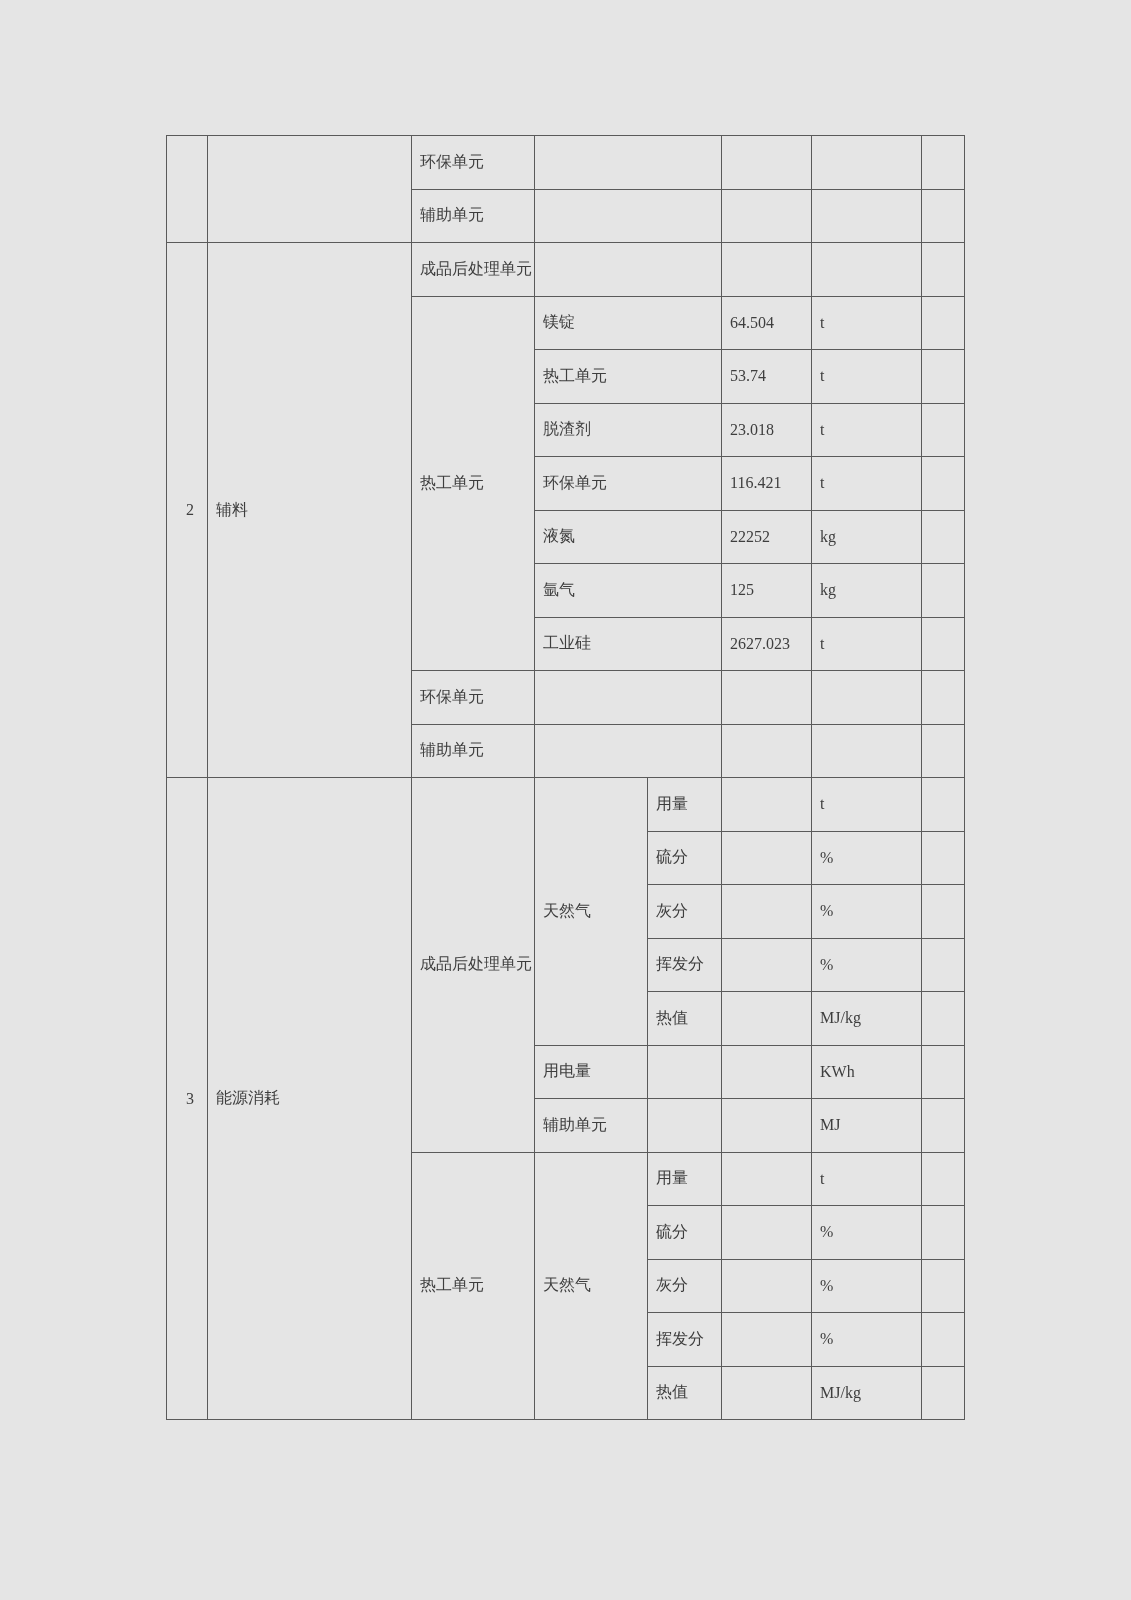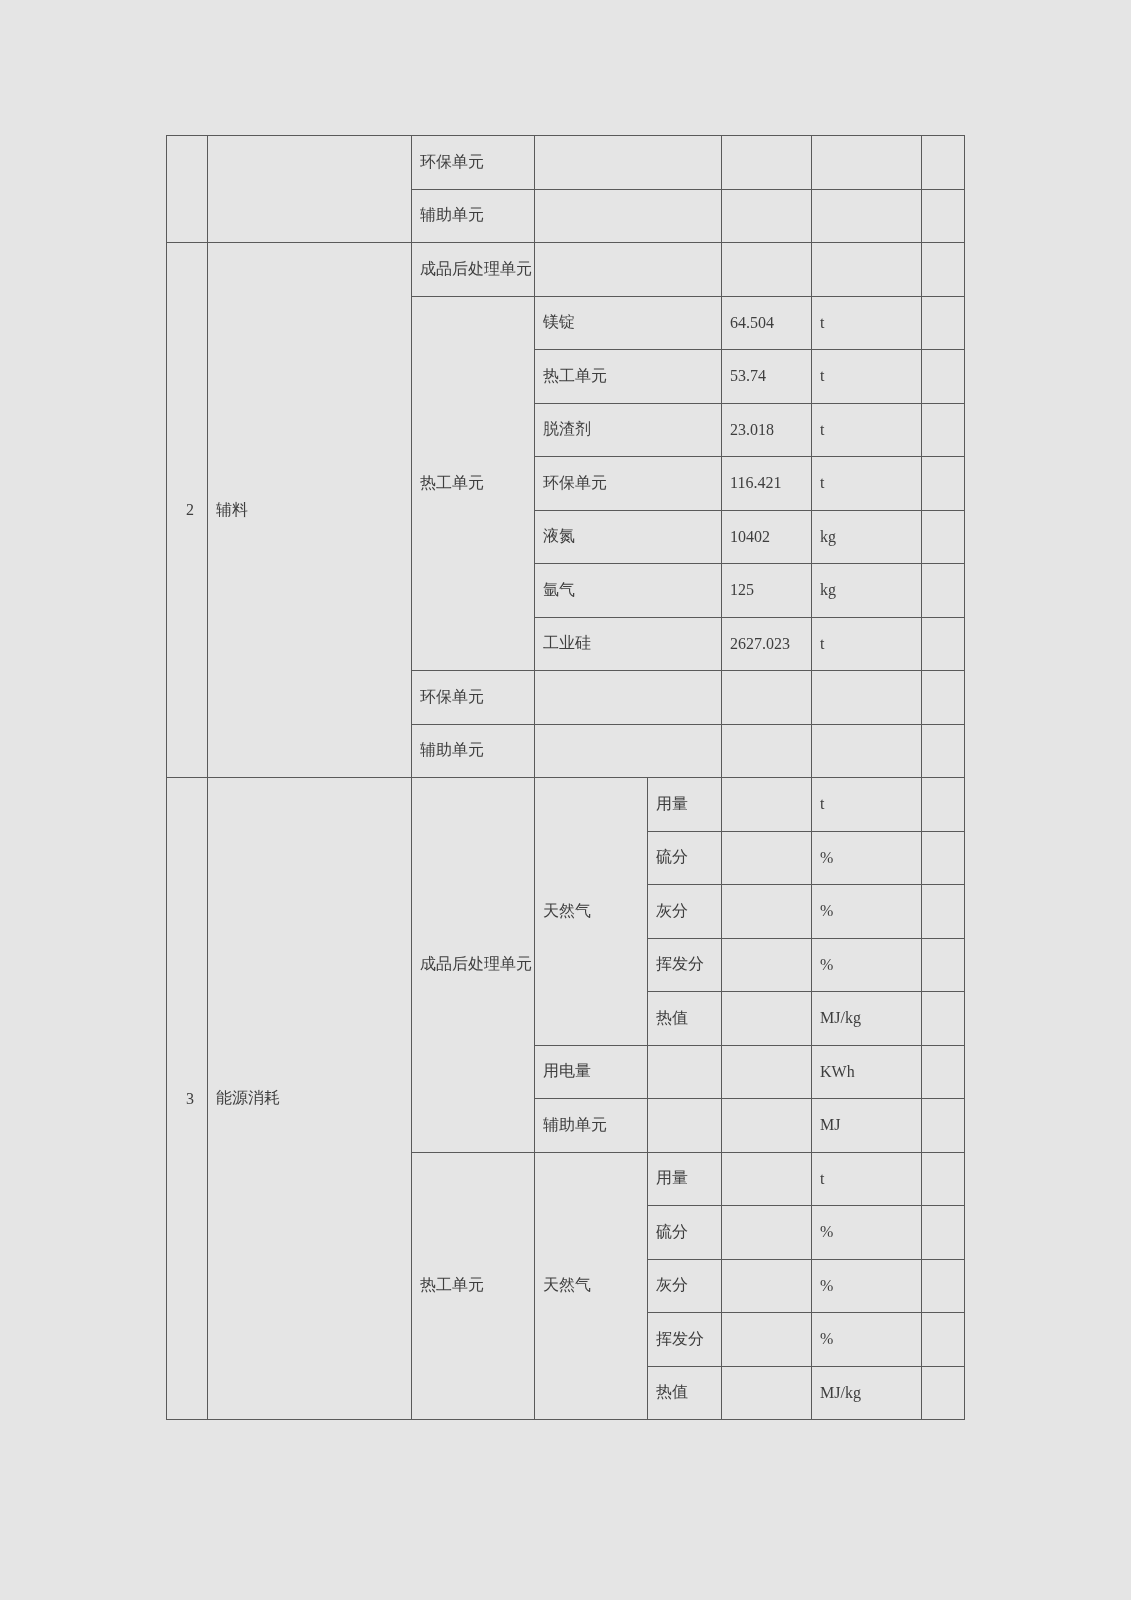--- a/index.html
+++ b/index.html
@@ -107,21 +107,21 @@
       <td></td>
     </tr>
     <tr>
       <td colspan="2">环保单元</td>
       <td>116.421</td>
       <td>t</td>
       <td></td>
     </tr>
     <tr>
       <td colspan="2">液氮</td>
-      <td>10402</td>
+      <td>22252</td>
       <td>kg</td>
       <td></td>
     </tr>
     <tr>
       <td colspan="2">氩气</td>
       <td>125</td>
       <td>kg</td>
       <td></td>
     </tr>
     <tr>

